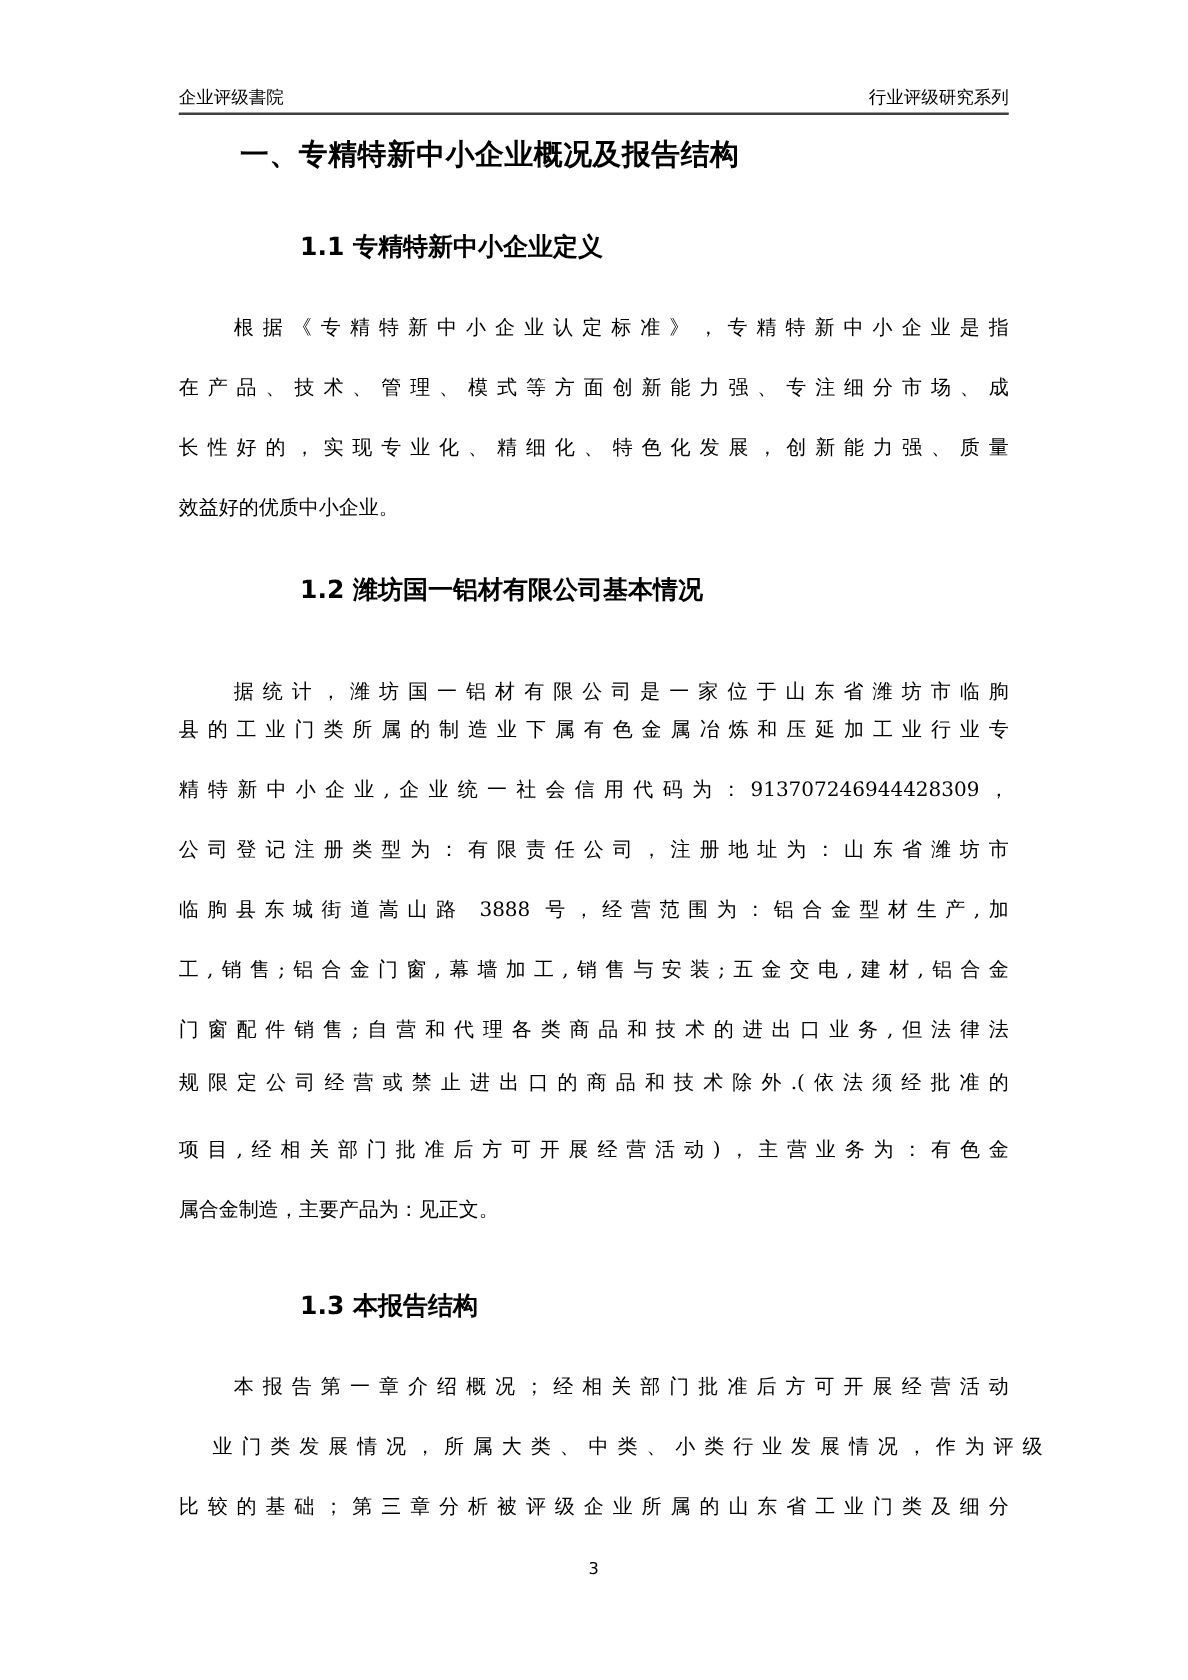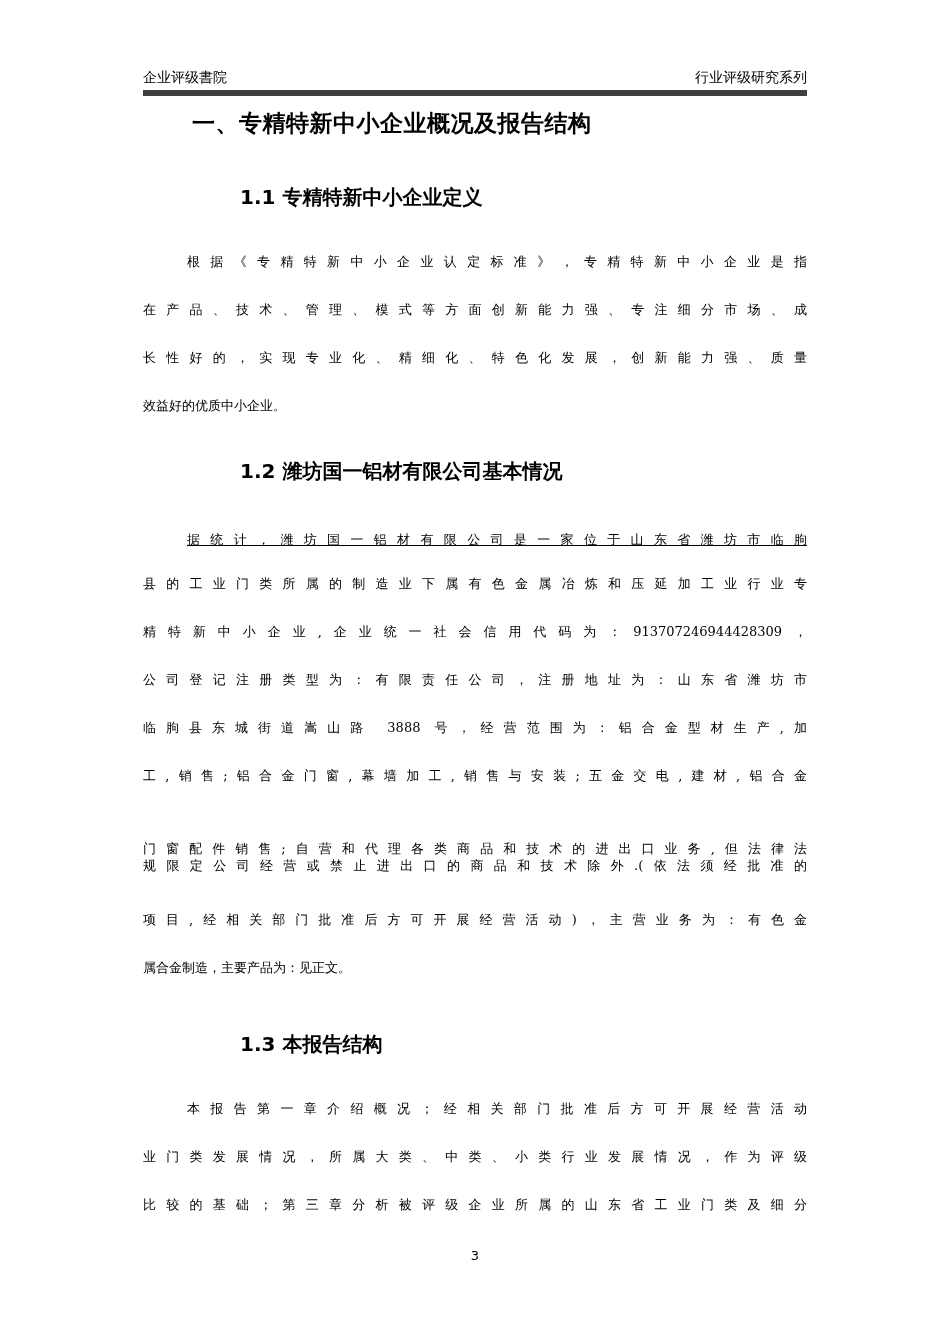--- a/index.html
+++ b/index.html
@@ -14,21 +14,21 @@
       overflow: hidden;
       color: #000000;
       font-family: "DejaVu Serif", "Liberation Serif", serif;
     }
     .page-header {
       position: absolute;
       left: 143px;
       top: 66px;
       width: 664px;
       height: 24px;
-      border-bottom: 6px solid #404040;
+      border-bottom: 2px solid #404040;
       font-family: "DejaVu Sans", "Liberation Sans", sans-serif;
       font-size: 14px;
     }
     .page-header .left {
       position: absolute;
       left: 0;
       top: 3px;
     }
     .page-header .right {
       position: absolute;
@@ -58,21 +58,21 @@
     .paragraph {
       position: absolute;
       left: 143px;
       width: 664px;
     }
     .line {
       position: absolute;
       left: 0;
       width: 664px;
       height: 30px;
-      font-size: 13px;
+      font-size: 16px;
       line-height: 30px;
       white-space: nowrap;
       text-align: justify;
       text-align-last: justify;
     }
     .line.indent {
       left: 44px;
       width: 620px;
     }
     .line.last {
@@ -101,32 +101,32 @@
 <div class="section-title" style="top:184px;">1.1 专精特新中小企业定义</div>
 <div class="paragraph" style="top:247px;">
   <div class="line indent" style="top:0px;">根据《专精特新中小企业认定标准》，专精特新中小企业是指</div>
   <div class="line" style="top:48px;">在产品、技术、管理、模式等方面创新能力强、专注细分市场、成</div>
   <div class="line" style="top:96px;">长性好的，实现专业化、精细化、特色化发展，创新能力强、质量</div>
   <div class="line last" style="top:144px;">效益好的优质中小企业。</div>
 </div>
 
 <div class="section-title" style="top:458px;">1.2 潍坊国一铝材有限公司基本情况</div>
 <div class="paragraph" style="top:521px;">
-  <div class="line indent" style="top:4px;text-decoration:underline;">据统计，潍坊国一铝材有限公司是一家位于山东省潍坊市临朐</div>
+  <div class="line indent" style="top:17px;">据统计，潍坊国一铝材有限公司是一家位于山东省潍坊市临朐</div>
   <div class="line" style="top:48px;">县的工业门类所属的制造业下属有色金属冶炼和压延加工业行业专</div>
   <div class="line" style="top:96px;">精特新中小企业,企业统一社会信用代码为：913707246944428309，</div>
   <div class="line" style="top:144px;">公司登记注册类型为：有限责任公司，注册地址为：山东省潍坊市</div>
   <div class="line" style="top:192px;">临朐县东城街道嵩山路 3888 号，经营范围为：铝合金型材生产,加</div>
   <div class="line" style="top:240px;">工,销售;铝合金门窗,幕墙加工,销售与安装;五金交电,建材,铝合金</div>
-  <div class="line" style="top:288px;margin-top:25px;">门窗配件销售;自营和代理各类商品和技术的进出口业务,但法律法</div>
+  <div class="line" style="top:288px;">门窗配件销售;自营和代理各类商品和技术的进出口业务,但法律法</div>
   <div class="line" style="top:330px;">规限定公司经营或禁止进出口的商品和技术除外.(依法须经批准的</div>
   <div class="line" style="top:384px;">项目,经相关部门批准后方可开展经营活动)，主营业务为：有色金</div>
   <div class="line last" style="top:432px;">属合金制造，主要产品为：见正文。</div>
 </div>
 
 <div class="section-title" style="top:1031px;">1.3 本报告结构</div>
 <div class="paragraph" style="top:1094px;">
   <div class="line indent" style="top:0px;">本报告第一章介绍概况；经相关部门批准后方可开展经营活动</div>
-  <div class="line" style="top:48px;">业门类发展情况，所属大类、中类、小类行业发展情况，作为评级</div>
+  <div class="line" style="top:48px;margin-left:27px;">业门类发展情况，所属大类、中类、小类行业发展情况，作为评级</div>
   <div class="line" style="top:96px;">比较的基础；第三章分析被评级企业所属的山东省工业门类及细分</div>
 </div>
 
 <div class="page-number">3</div>
 
 </body></html>

